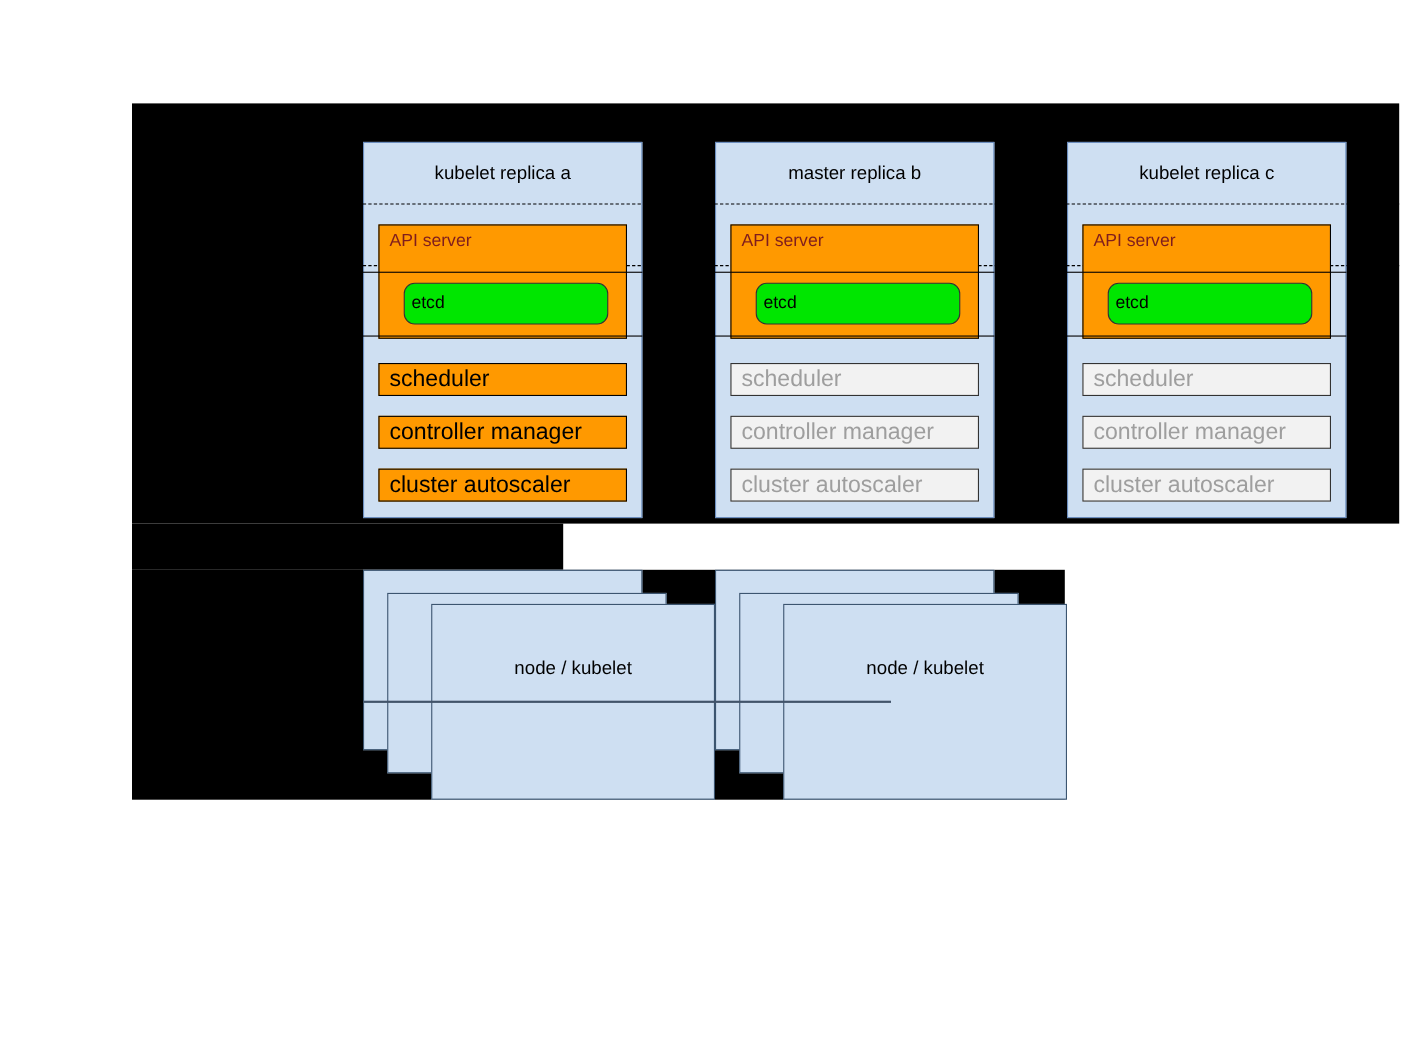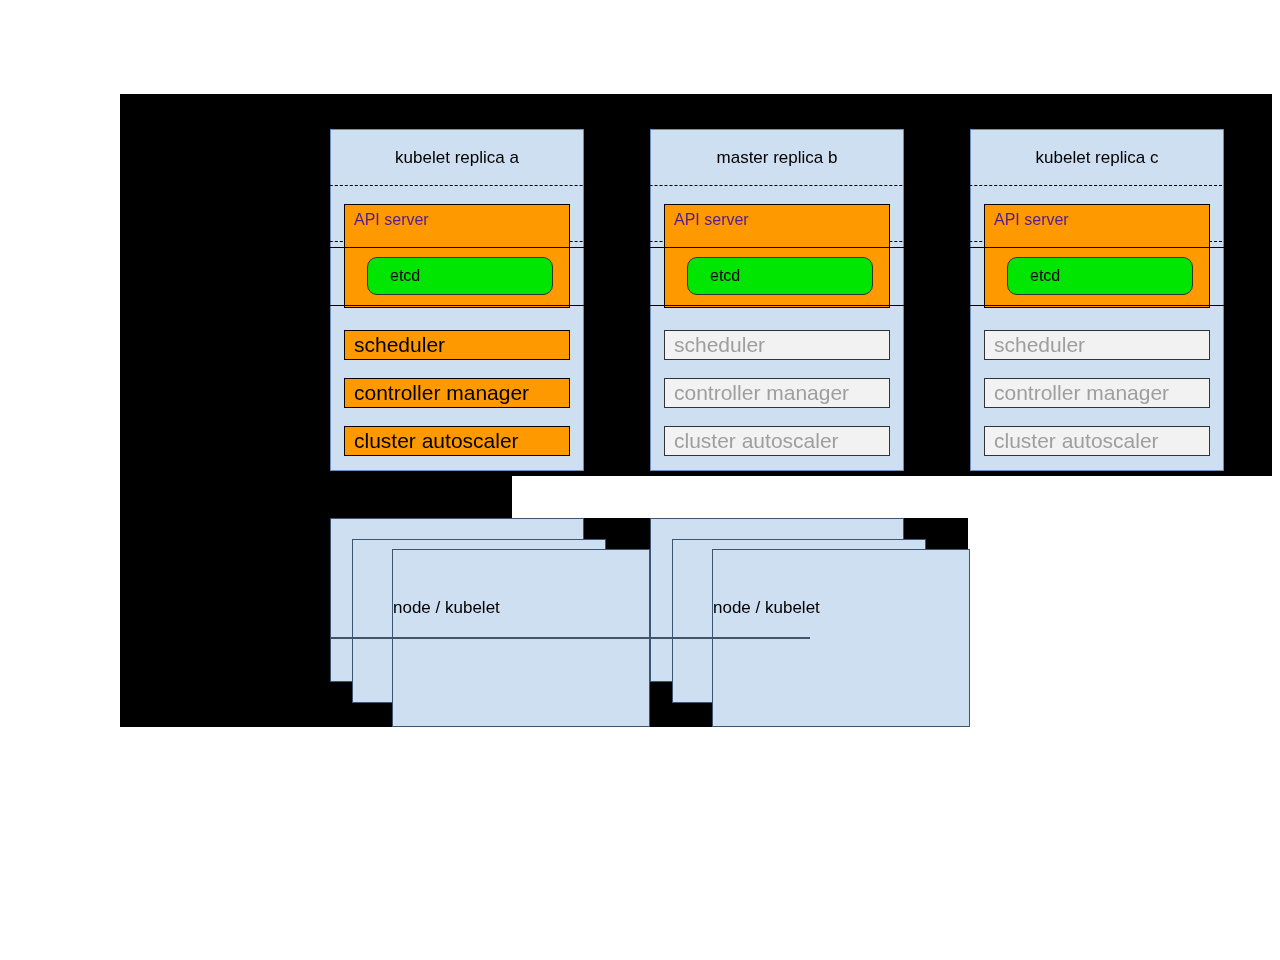--- a/index.html
+++ b/index.html
@@ -38,29 +38,29 @@
   .comp.active{background:#ff9900;border:1px solid #000000;color:#000000;}
   .comp.inactive{background:#f2f2f2;border:1px solid #333333;color:#9e9e9e;}
 
   
   .apiserver{
     position:absolute;box-sizing:border-box;
     background:#ff9900;border:1px solid #000000;
     display:block;
   }
   .apiserver .lbl{
-    position:absolute;left:9px;top:6px;font-size:16px;color:#4c1d95;
+    position:absolute;left:9px;top:6px;font-size:16px;color:#7f1d1d;
   }
   .etcd{
     position:absolute;
     background:#00e600;
     border:1px solid #333333;
     border-radius:10px;
     box-sizing:border-box;
-    display:flex;align-items:center;padding-left:22px;
+    display:flex;align-items:center;padding-left:6px;
     font-size:16px;color:#000;
   }
 
   
   .rule-dashed{
     position:absolute;left:120px;width:1152px;height:0;
     border-top:1px dashed #000000;
   }
   .rule-solid{
     position:absolute;height:0;border-top:1px solid #000000;
@@ -68,21 +68,21 @@
 
   
   .node-card{
     position:absolute;
     background:#cedff2;
     border:1px solid #3c5570;
     box-sizing:border-box;
   }
   .node-label{
     position:absolute;left:0;right:0;
-    text-align:left;font-size:17px;color:#000;
+    text-align:center;font-size:17px;color:#000;
   }
   .node-rule{
     position:absolute;height:0;border-top:2px solid #42546a;
   }
 </style>
 </head>
 <body>
 
 <div id="canvas">
 

